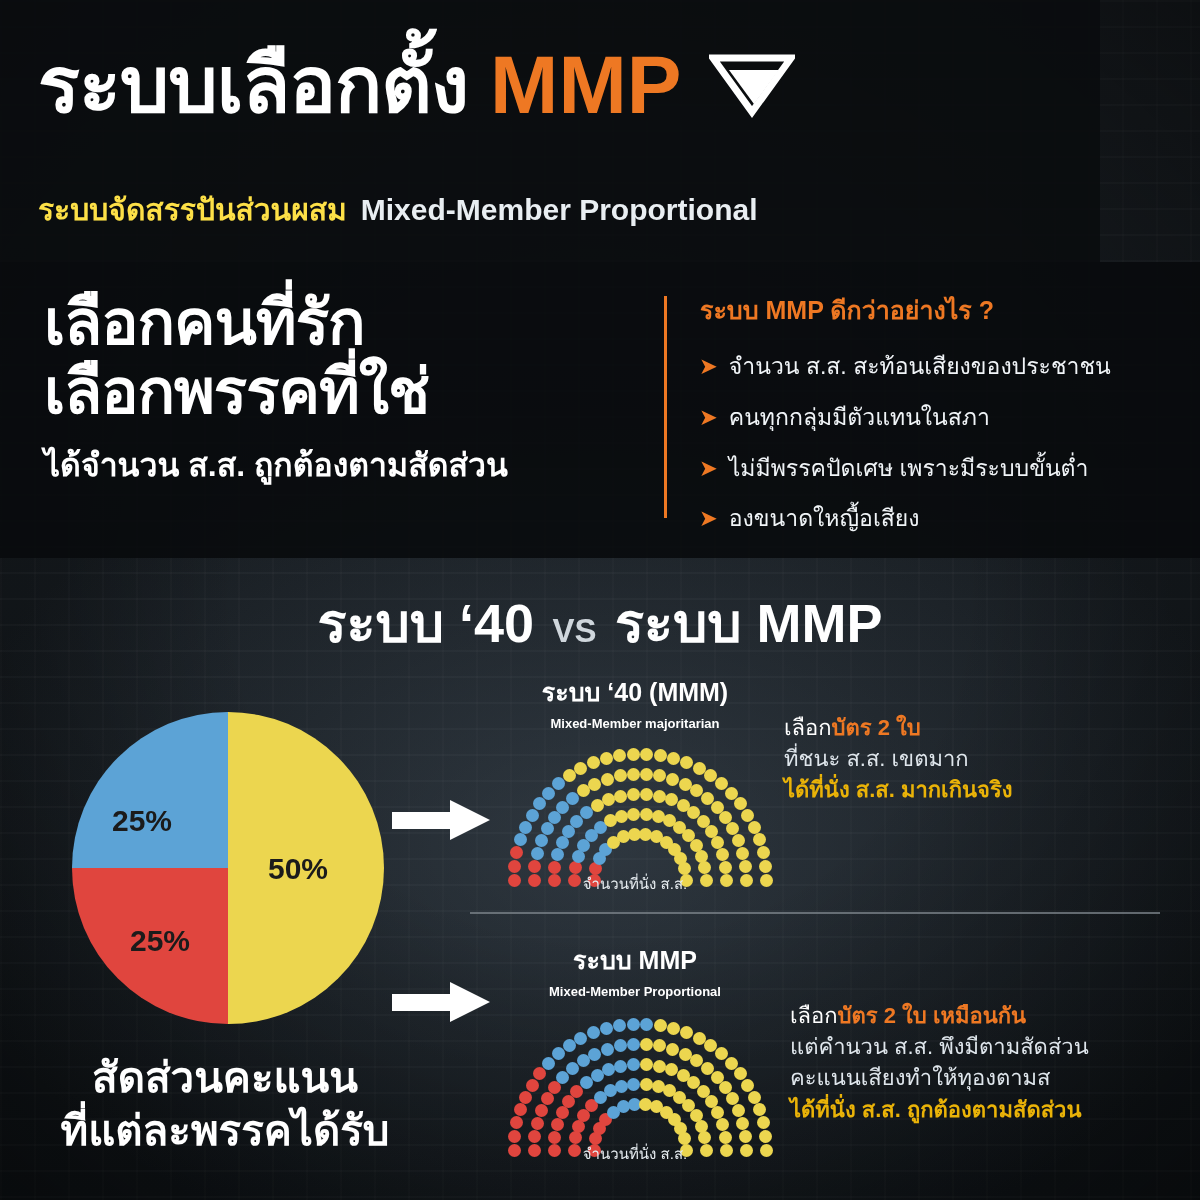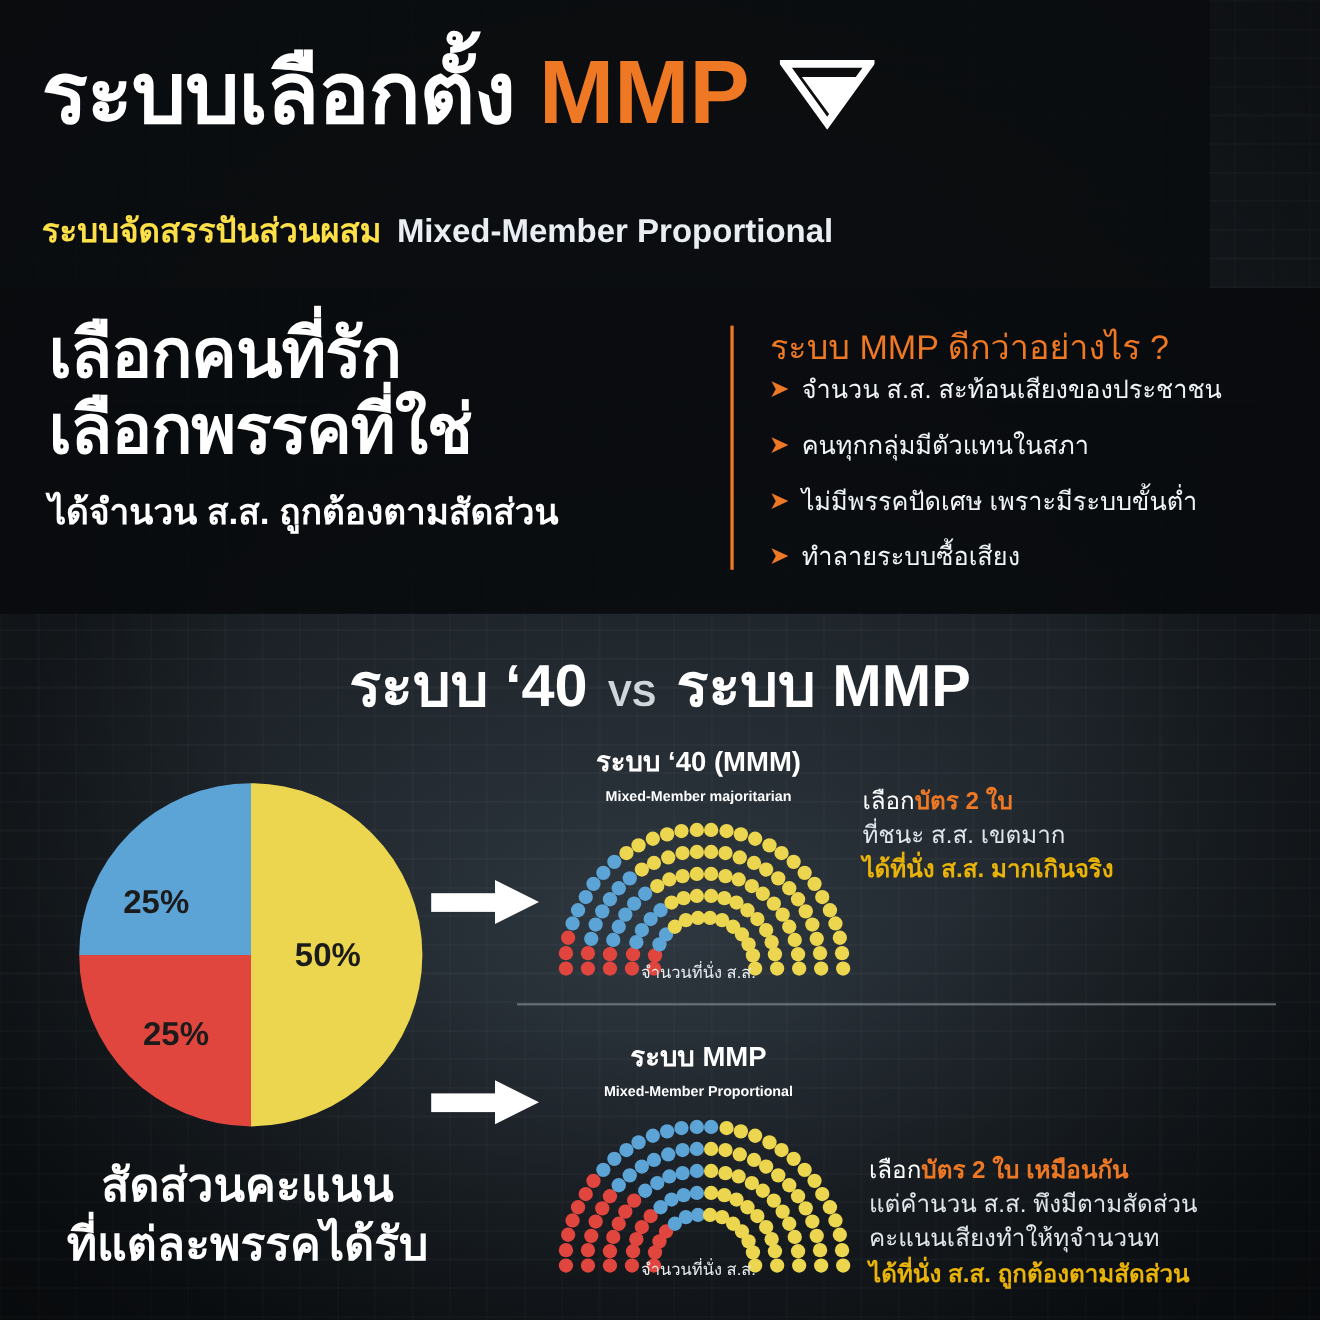--- a/index.html
+++ b/index.html
@@ -61,21 +61,21 @@
     letter-spacing:-1px;
   }
   .hl3{
     font-size:32px;font-weight:bold;color:#ffffff;margin-top:12px;
   }
   .divider-v{
     position:absolute;left:664px;top:34px;width:3px;height:222px;
     background:#ee7823;
   }
   .hero-right{position:absolute;left:700px;top:28px;width:470px;}
-  .hr-title{color:#ee7823;font-size:31px;font-weight:normal;}
+  .hr-title{color:#ee7823;font-size:25px;font-weight:bold;margin-bottom:22px;}
   .bullet{display:flex;align-items:flex-start;margin-bottom:22px;}
   .bullet .arrow{
     color:#ee7823;font-size:20px;margin-right:12px;line-height:1.2;
     transform:translateY(2px);font-weight:bold;
   }
   .bullet .btext{color:#f0f4f7;font-size:23px;line-height:1.25;}
 
   
   .vs-head{
     position:absolute;left:0;top:580px;width:1200px;text-align:center;
@@ -180,21 +180,21 @@
       <div class="bullet">
         <span class="arrow">➤</span>
         <span class="btext">คนทุกกลุ่มมีตัวแทนในสภา</span>
       </div>
       <div class="bullet">
         <span class="arrow">➤</span>
         <span class="btext">ไม่มีพรรคปัดเศษ เพราะมีระบบขั้นต่ำ</span>
       </div>
       <div class="bullet">
         <span class="arrow">➤</span>
-        <span class="btext">ทำลายระบบซื้อเสียง</span>
+        <span class="btext">องขนาดใหญื้อเสียง</span>
       </div>
     </div>
   </div>
 
   <div class="vs-head">
     <span>ระบบ ‘40</span>
     <span class="vs">VS</span>
     <span>ระบบ MMP</span>
   </div>
 
@@ -457,22 +457,22 @@
       <div class="seat" style="left: 248.664px; top: 130.215px; background: rgb(236, 214, 79);"></div>
       <div class="seat" style="left: 268.761px; top: 129.877px; background: rgb(236, 214, 79);"></div>
       <div class="seat" style="left: 189.5px; top: 143.5px; background: rgb(236, 214, 79);"></div>
       <div class="seat" style="left: 209.5px; top: 143.5px; background: rgb(236, 214, 79);"></div>
       <div class="seat" style="left: 229.5px; top: 143.5px; background: rgb(236, 214, 79);"></div>
       <div class="seat" style="left: 249.5px; top: 143.5px; background: rgb(236, 214, 79);"></div>
       <div class="seat" style="left: 269.5px; top: 143.5px; background: rgb(236, 214, 79);"></div>
     </div>
   <div class="hemi-cap" style="left:470px;top:1142px;">จำนวนที่นั่ง ส.ส.</div>
 
-  <div class="rtext" style="left:790px;top:1000px;margin-top:48px;">
+  <div class="rtext" style="left:790px;top:1000px;">
     <div class="rline">
       <span class="bl">เลือก</span><b class="or">บัตร 2 ใบ เหมือนกัน</b>
     </div>
     <div class="rline">แต่คำนวน ส.ส. พึงมีตามสัดส่วน</div>
-    <div class="rline">คะแนนเสียงทำให้ทุจำนวนท</div>
+    <div class="rline">คะแนนเสียงทำให้ทุองตามส</div>
     <div class="rline hi">ได้ที่นั่ง ส.ส. ถูกต้องตามสัดส่วน</div>
   </div>
 
 </div>
 
 </body></html>

